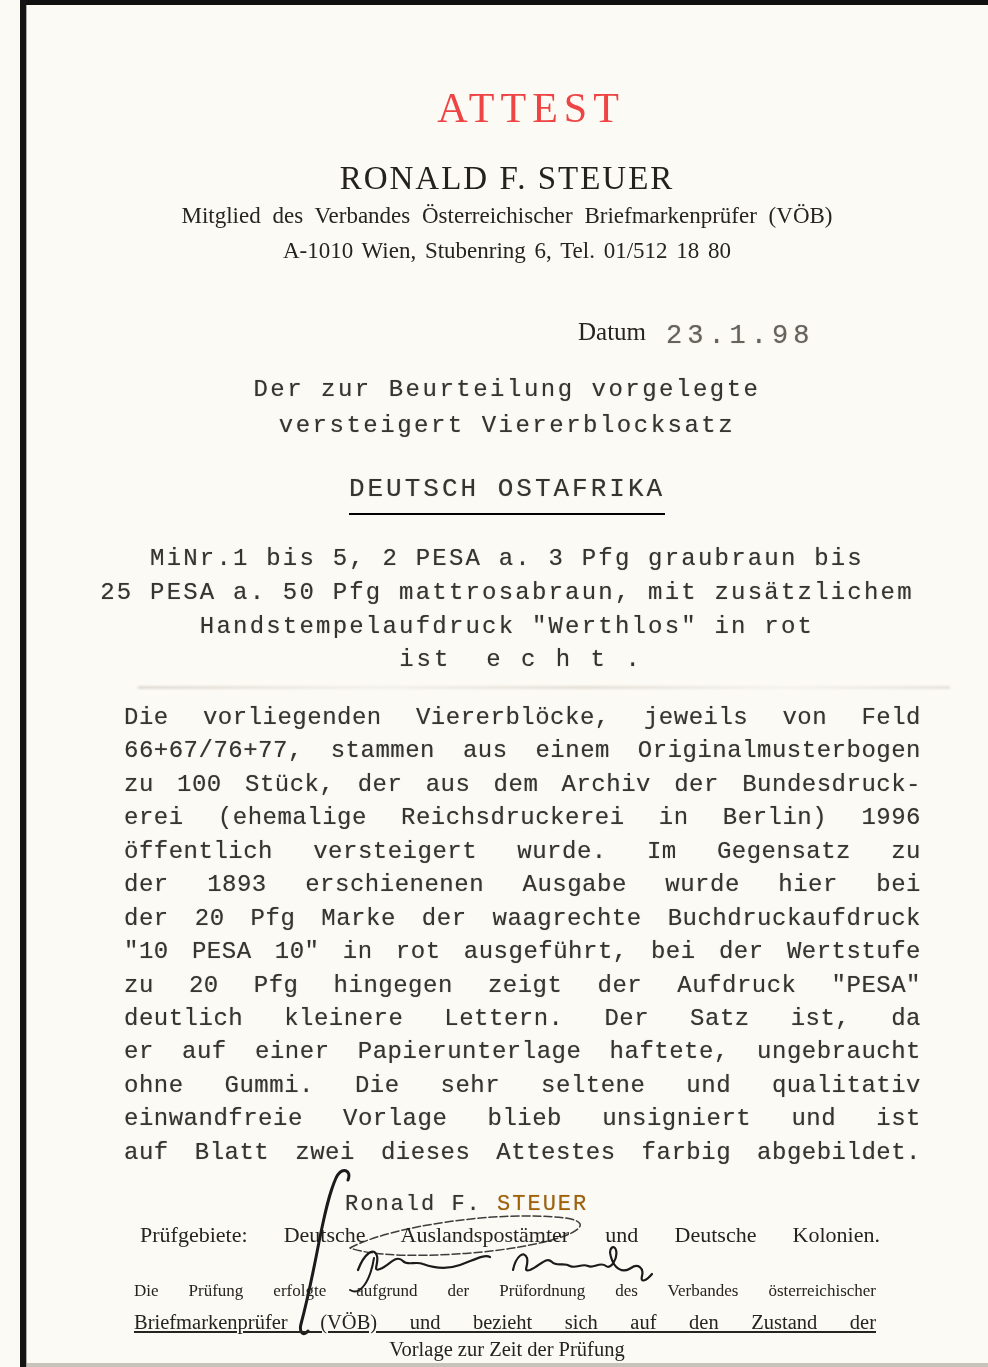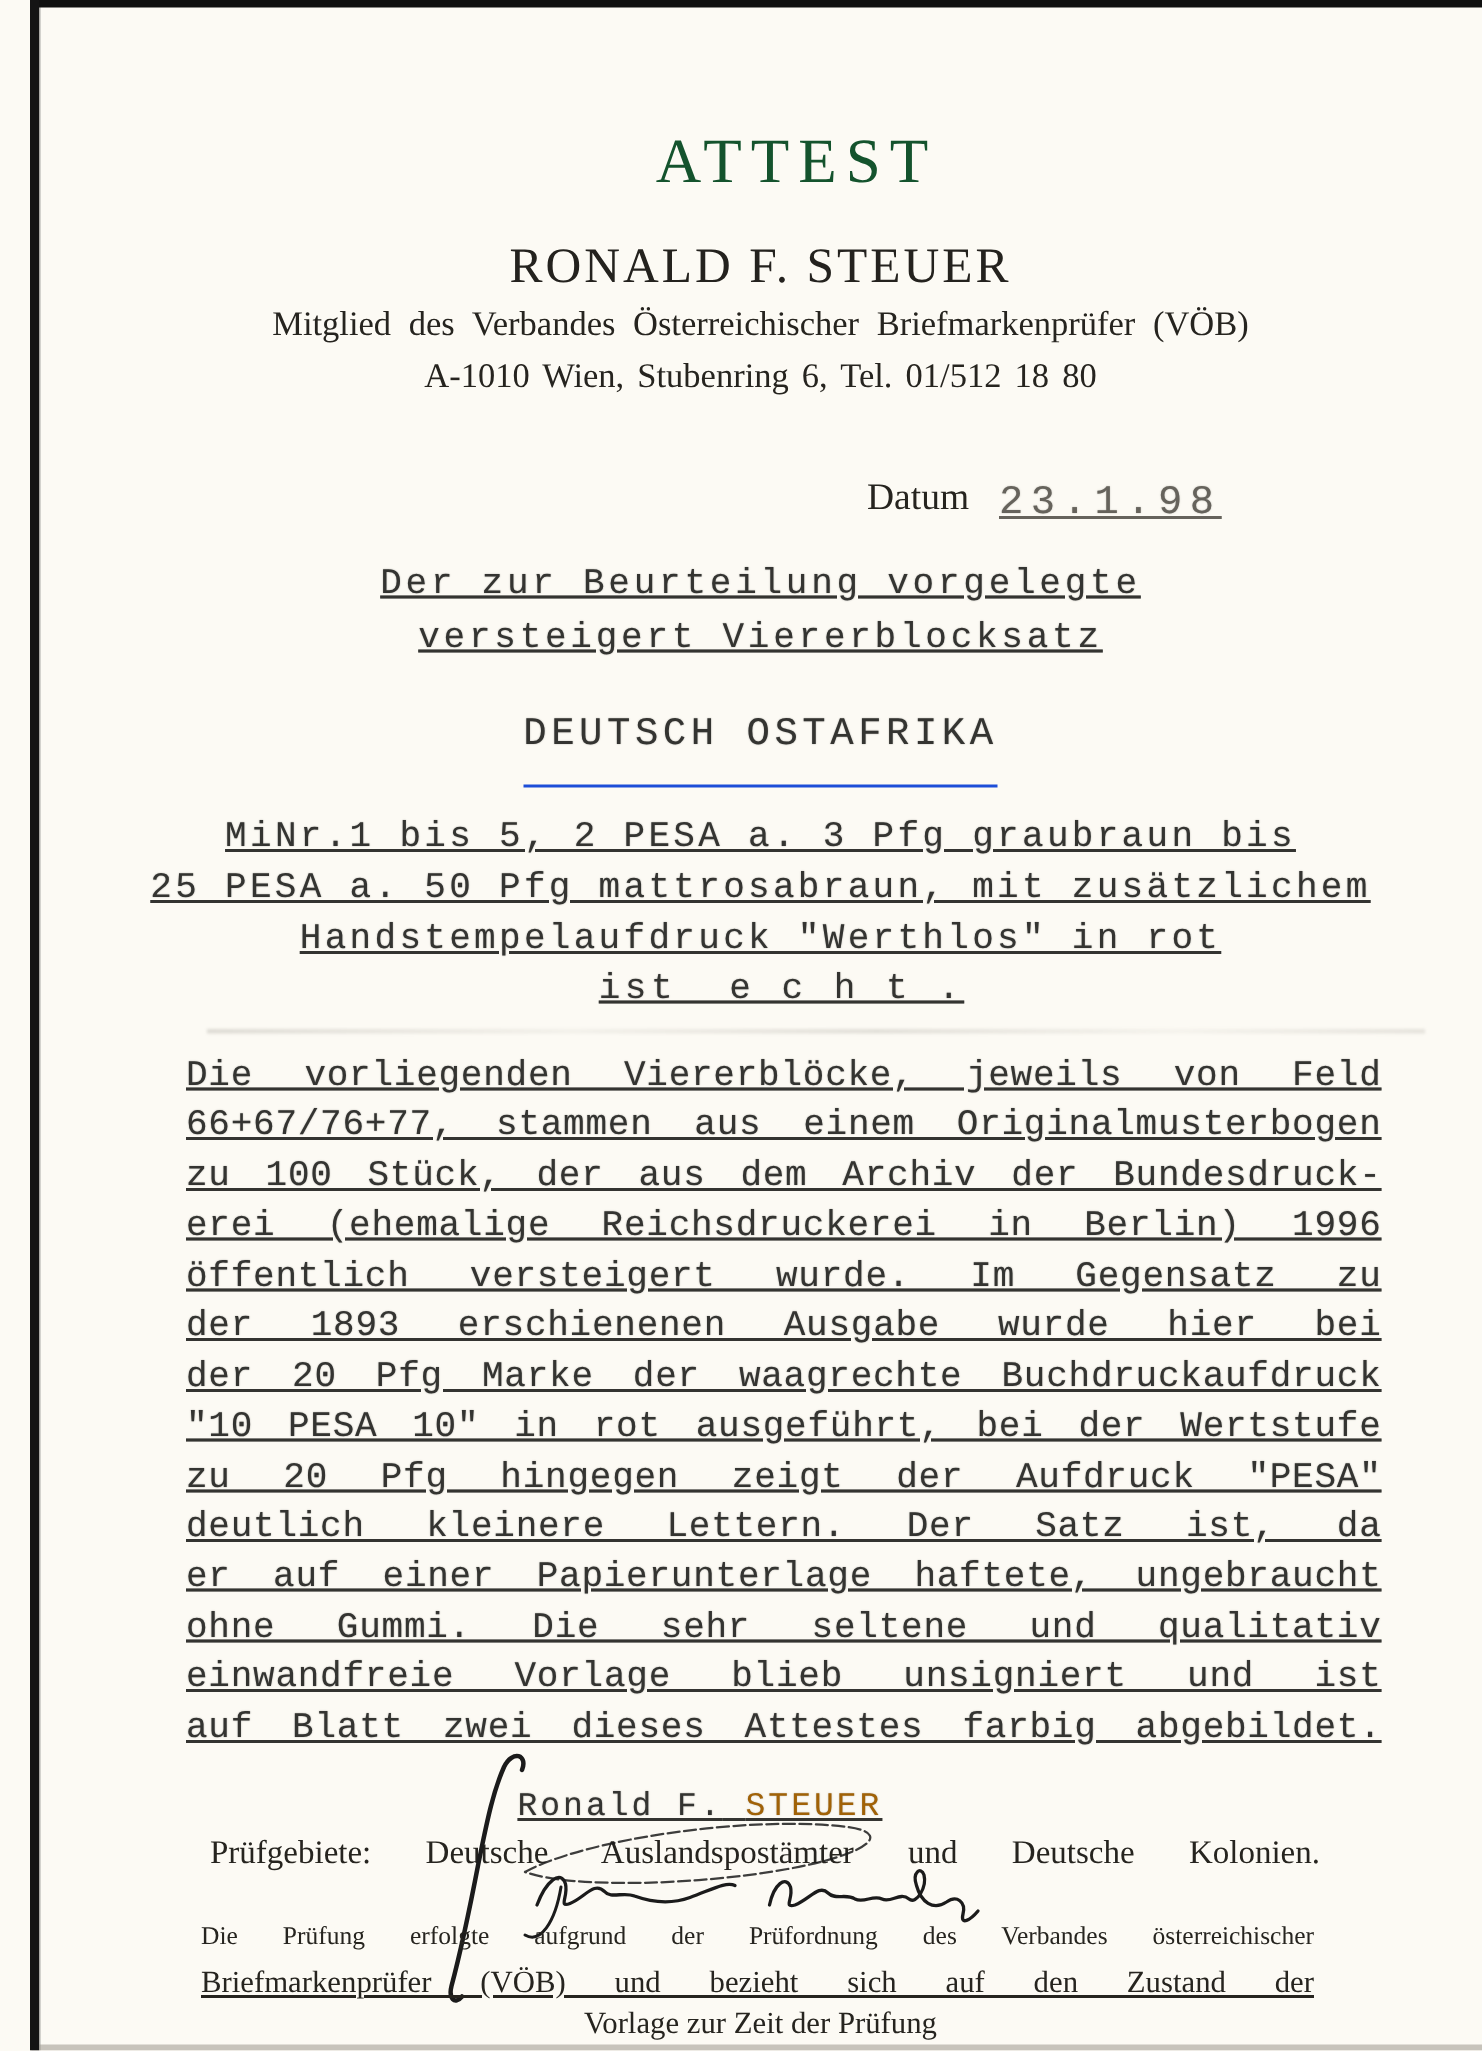--- a/index.html
+++ b/index.html
@@ -12,35 +12,35 @@
   .frame-top{position:absolute;left:20px;right:0;top:0;height:5px;background:#101010;}
   .frame-left{position:absolute;left:20px;top:0;bottom:0;width:6px;background:#141414;
     box-shadow:1px 0 0 rgba(20,20,20,.35);}
   .frame-bottom{position:absolute;left:26px;right:0;bottom:0;height:4px;background:#9b968c;opacity:.55;}
   .smudge{position:absolute;left:138px;top:686px;width:812px;height:3px;
     background:linear-gradient(90deg,rgba(120,115,105,.45),rgba(160,155,145,.2) 30%,rgba(120,115,105,.4) 55%,rgba(160,155,145,.15) 80%,rgba(120,115,105,.35));
     filter:blur(1px);opacity:.5;}
   
   .serif{font-family:"Liberation Serif","DejaVu Serif",serif;color:#26241f;}
   .mono{font-family:"Liberation Mono","DejaVu Sans Mono",monospace;color:#343431;
-    text-shadow:0 0 1px rgba(52,52,49,.45);text-decoration:underline;}
+    text-shadow:0 0 1px rgba(52,52,49,.45);}
   .abs{position:absolute;}
   .center{left:26px;right:0;text-align:center;}
   .pre{white-space:pre;}
-  .doc-title{top:84px;font-size:42px;letter-spacing:6px;color:#14532d;margin-left:48px;}
+  .doc-title{top:84px;font-size:42px;letter-spacing:6px;color:#ef4444;margin-left:48px;}
   .examiner{top:160px;font-size:33px;letter-spacing:2px;color:#24221e;}
   .membership{top:203px;font-size:23px;word-spacing:6px;}
   .address{top:238px;font-size:23px;word-spacing:3px;}
   .date-label{top:318px;left:578px;font-size:25px;word-spacing:4px;}
   .date-value{top:321px;left:666px;font-size:27px;letter-spacing:5px;color:#66635c;
     text-shadow:0 0 1px rgba(102,99,92,.5);}
   .subj1{top:376px;font-size:24px;letter-spacing:2.5px;}
   .subj2{top:412px;font-size:24px;letter-spacing:2.5px;}
   .region{top:474px;font-size:26px;letter-spacing:3px;}
-  .region span{border-bottom:2px solid #1d4ed8;padding-bottom:19px;display:inline-block;}
+  .region span{border-bottom:2px solid #000000;padding-bottom:9px;display:inline-block;}
   .desc{font-size:24px;letter-spacing:2.2px;}
   .d1{top:545px;} .d2{top:579px;} .d3{top:613px;} .d4{top:646px;letter-spacing:3px;margin-left:28px;}
   .body-par{position:absolute;left:85px;top:701px;width:836px;font-size:24px;}
   .body-par .bline{
     text-align:justify;text-align-last:justify;
     height:33.45px;line-height:33.45px;letter-spacing:.5px;margin-left:39px;
   }
   .typed-name{top:1192px;left:345px;font-size:22px;letter-spacing:2px;}
   .typed-name .faded{color:#a16207;text-shadow:0 0 1px rgba(119,116,106,.5);margin-top:17px;}
   .areas-line{top:1222px;left:140px;width:740px;font-size:22px;

